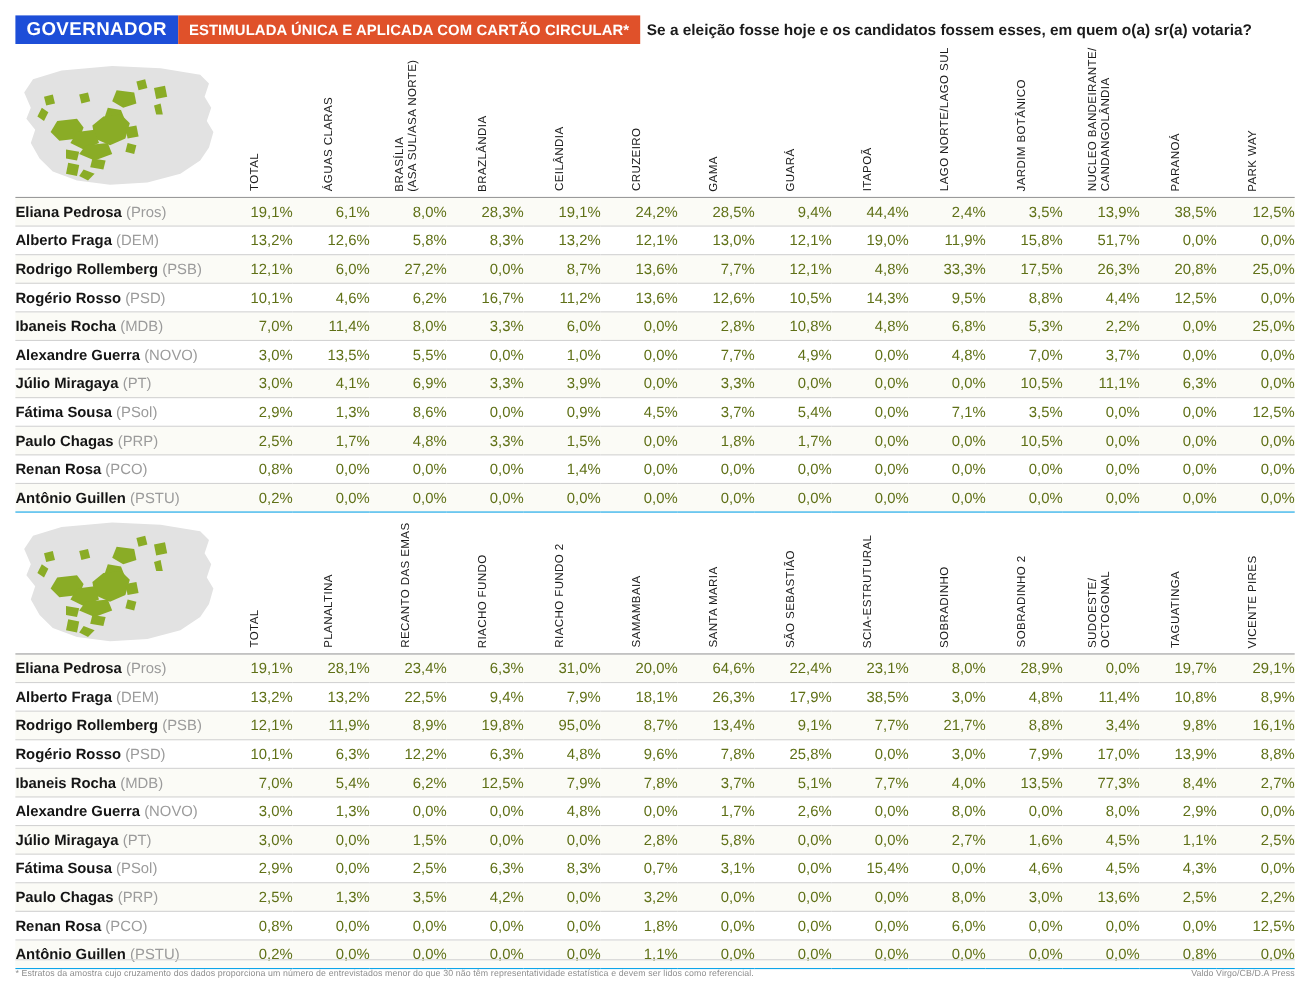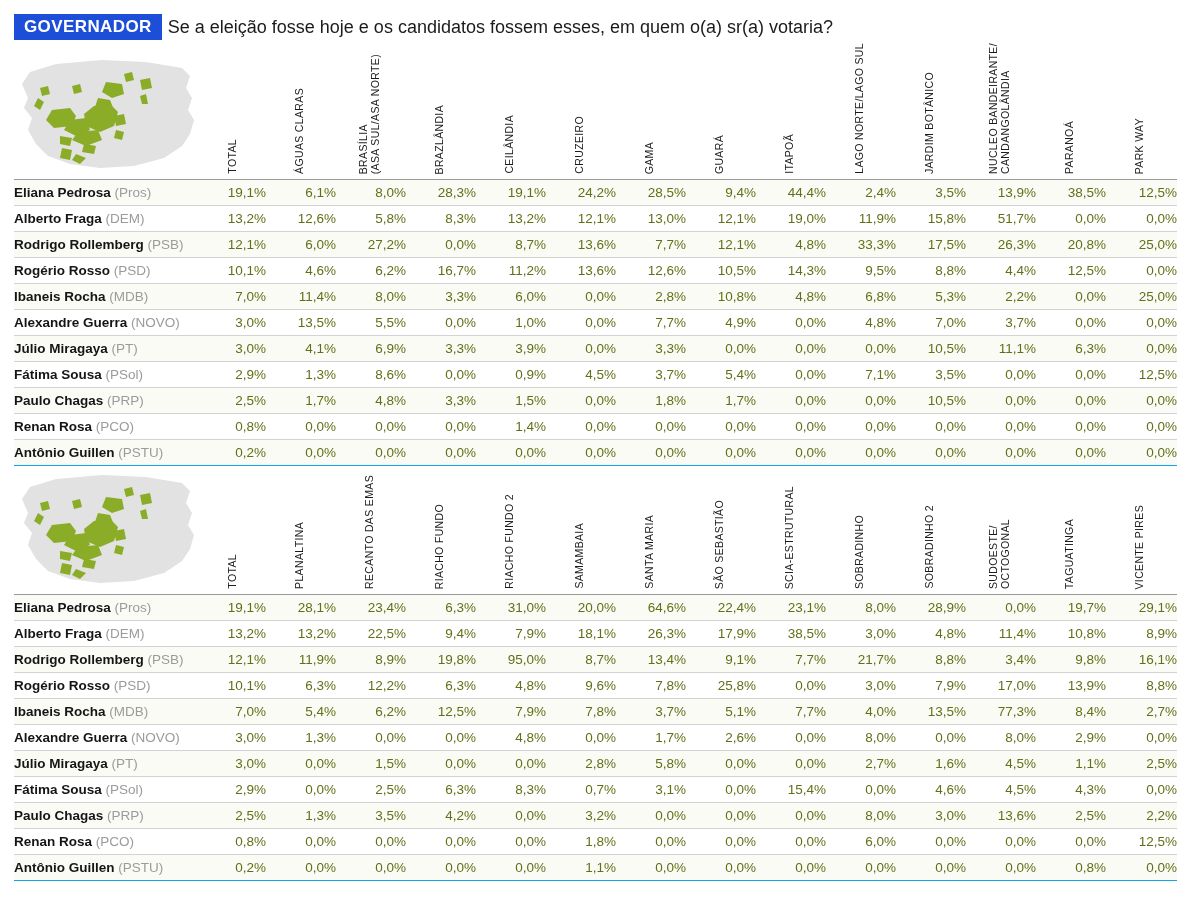--- a/index.html
+++ b/index.html
@@ -21,22 +21,22 @@
     background:#1d4ed8;color:#ffffff;
     font-size:17px;font-weight:bold;letter-spacing:.4px;
     display:flex;align-items:center;padding:0 10px 0 10px;
   }
   .hdr-orange{
     background:#e0512a;color:#ffffff;
     font-size:13.5px;font-weight:bold;letter-spacing:.1px;
     display:flex;align-items:center;padding:0 10px;
   }
   .hdr-q{
-    color:#1b1b1b;font-size:18px;
-    display:flex;align-items:center;padding-left:6px;
+    color:#1b1b1b;font-size:14px;
+    display:flex;align-items:center;padding-left:6px;font-weight:bold;
   }
 
   
   .block{position:absolute;left:14px;width:1163px;}
   .block1{top:48px;}
   .block2{top:463px;}
 
   .thead{
     position:relative;height:131px;
     border-bottom:1px solid #9a9a9a;
@@ -90,20 +90,21 @@
   .footnote{font-size:8px;color:#8d8d8d;letter-spacing:.1px;}
   .credit{font-size:8px;color:#8d8d8d;letter-spacing:.1px;}
 </style>
 </head>
 <body>
 
 <div class="page">
 
   <div class="header">
     <div class="hdr-green">GOVERNADOR</div>
+    <div class="hdr-orange">ESTIMULADA ÚNICA E APLICADA COM CARTÃO CIRCULAR*</div>
     <div class="hdr-q">Se a eleição fosse hoje e os candidatos fossem esses, em quem o(a) sr(a) votaria?</div>
   </div>
 
   <div class="block block1">
     <div class="thead">
       <div class="map-wrap">
         <svg width="186" height="120" viewBox="0 0 186 120" aria-hidden="true">
           <path d="M8 30 L16 18 L42 10 L88 6 L132 8 L168 14 L176 22 L172 34 L178 44 L174 56 L180 66 L176 80 L168 92 L150 104 L120 112 L86 114 L56 110 L34 102 L22 90 L14 76 L18 64 L10 54 L14 44 Z" fill="#e2e2e2"></path>
           <g fill="#8aac26">
             <path d="M110 20 L118 18 L120 26 L112 28 Z"></path>
@@ -656,14 +657,18 @@
             <td class="val">0,0%</td>
             <td class="val">0,0%</td>
             <td class="val">0,0%</td>
             <td class="val">0,8%</td>
             <td class="val">0,0%</td>
           </tr>
         </tbody>
     </table>
   </div>
 
+  <div class="footer">
+    <div class="footnote">* Estratos da amostra cujo cruzamento dos dados proporciona um número de entrevistados menor do que 30 não têm representatividade estatística e devem ser lidos como referencial.</div>
+    <div class="credit">Valdo Virgo/CB/D.A Press</div>
+  </div>
 
 </div>
 
 </body></html>

